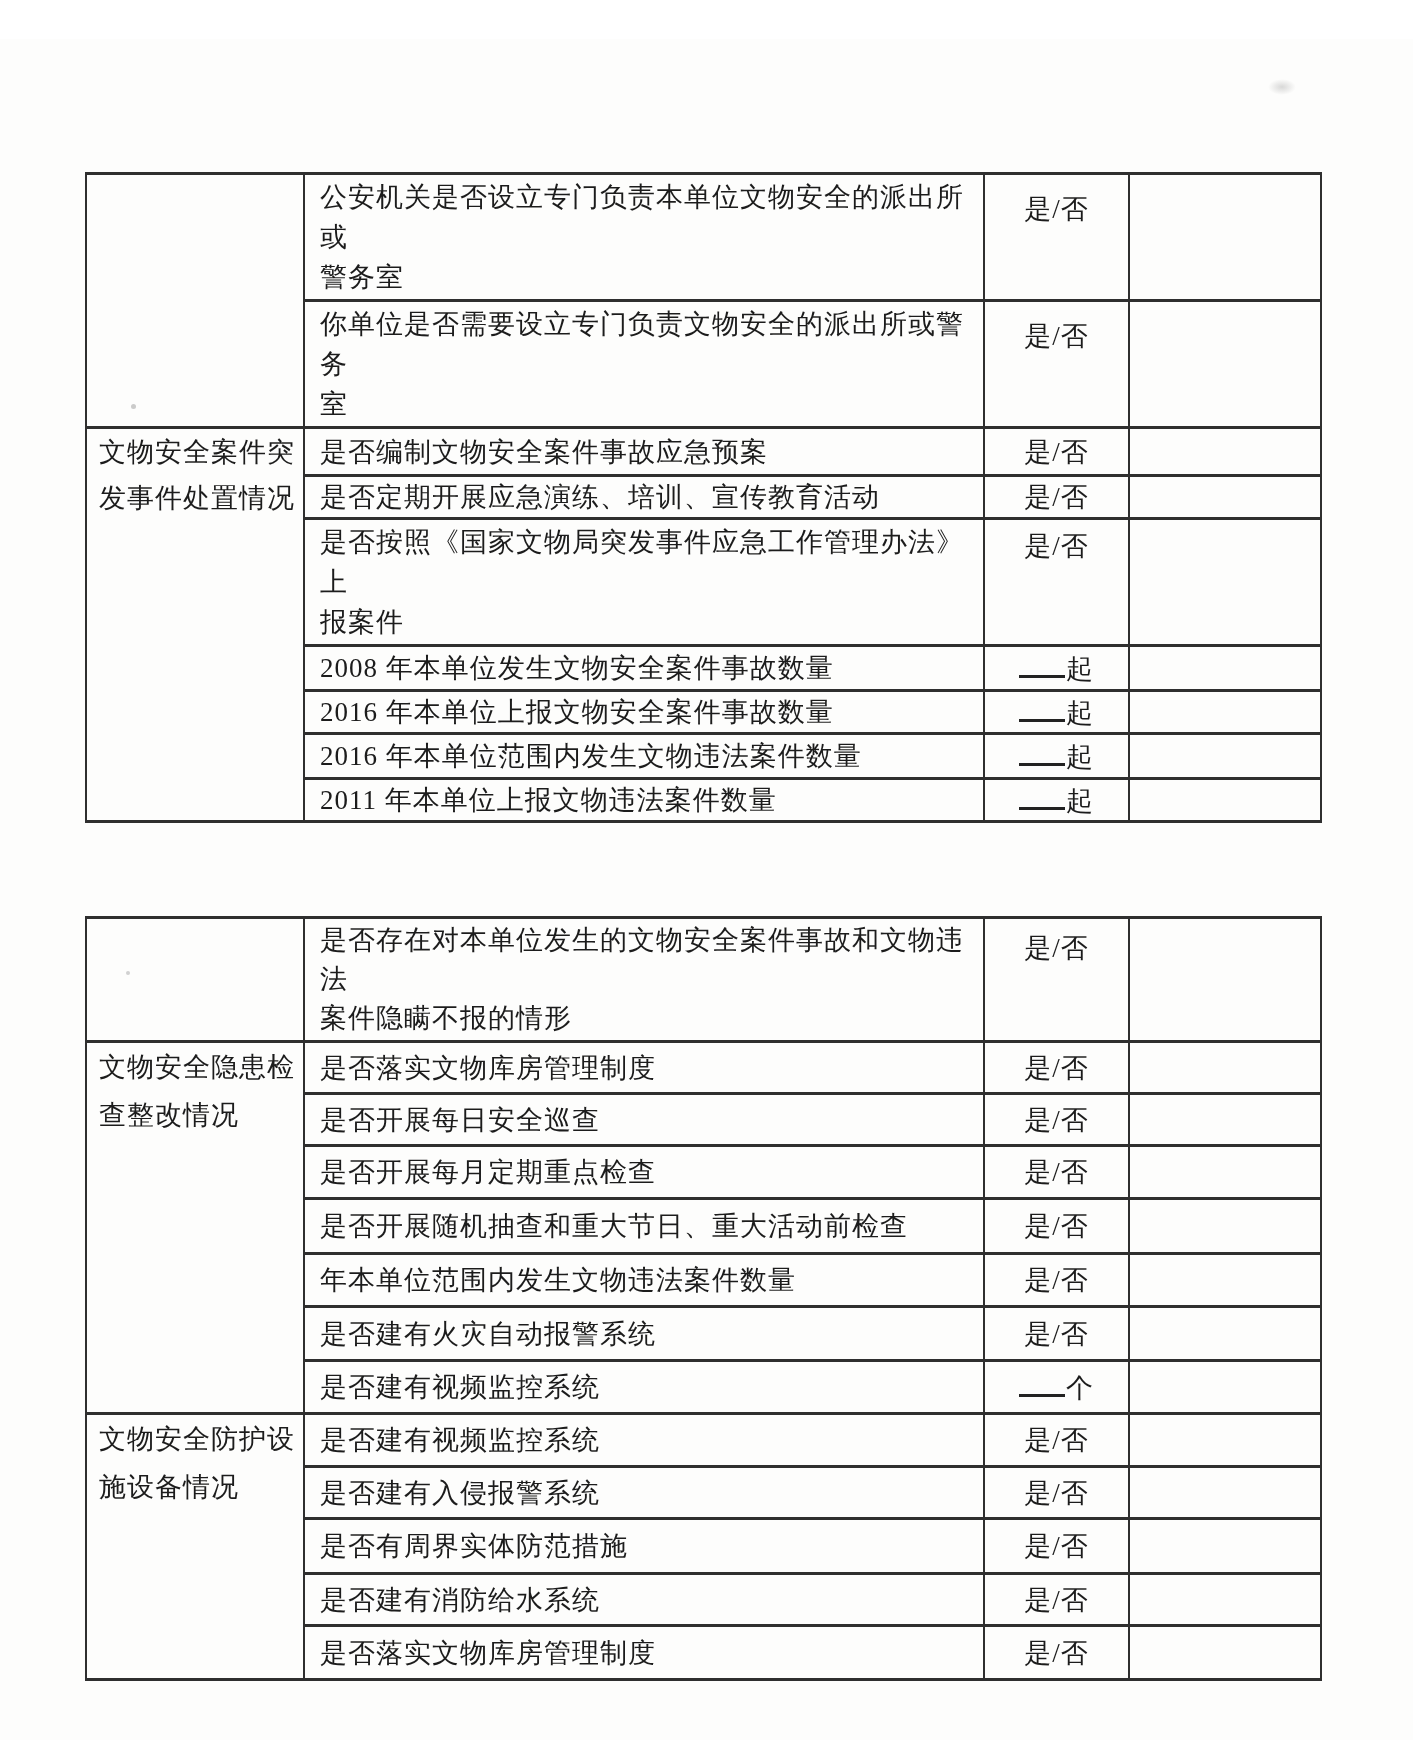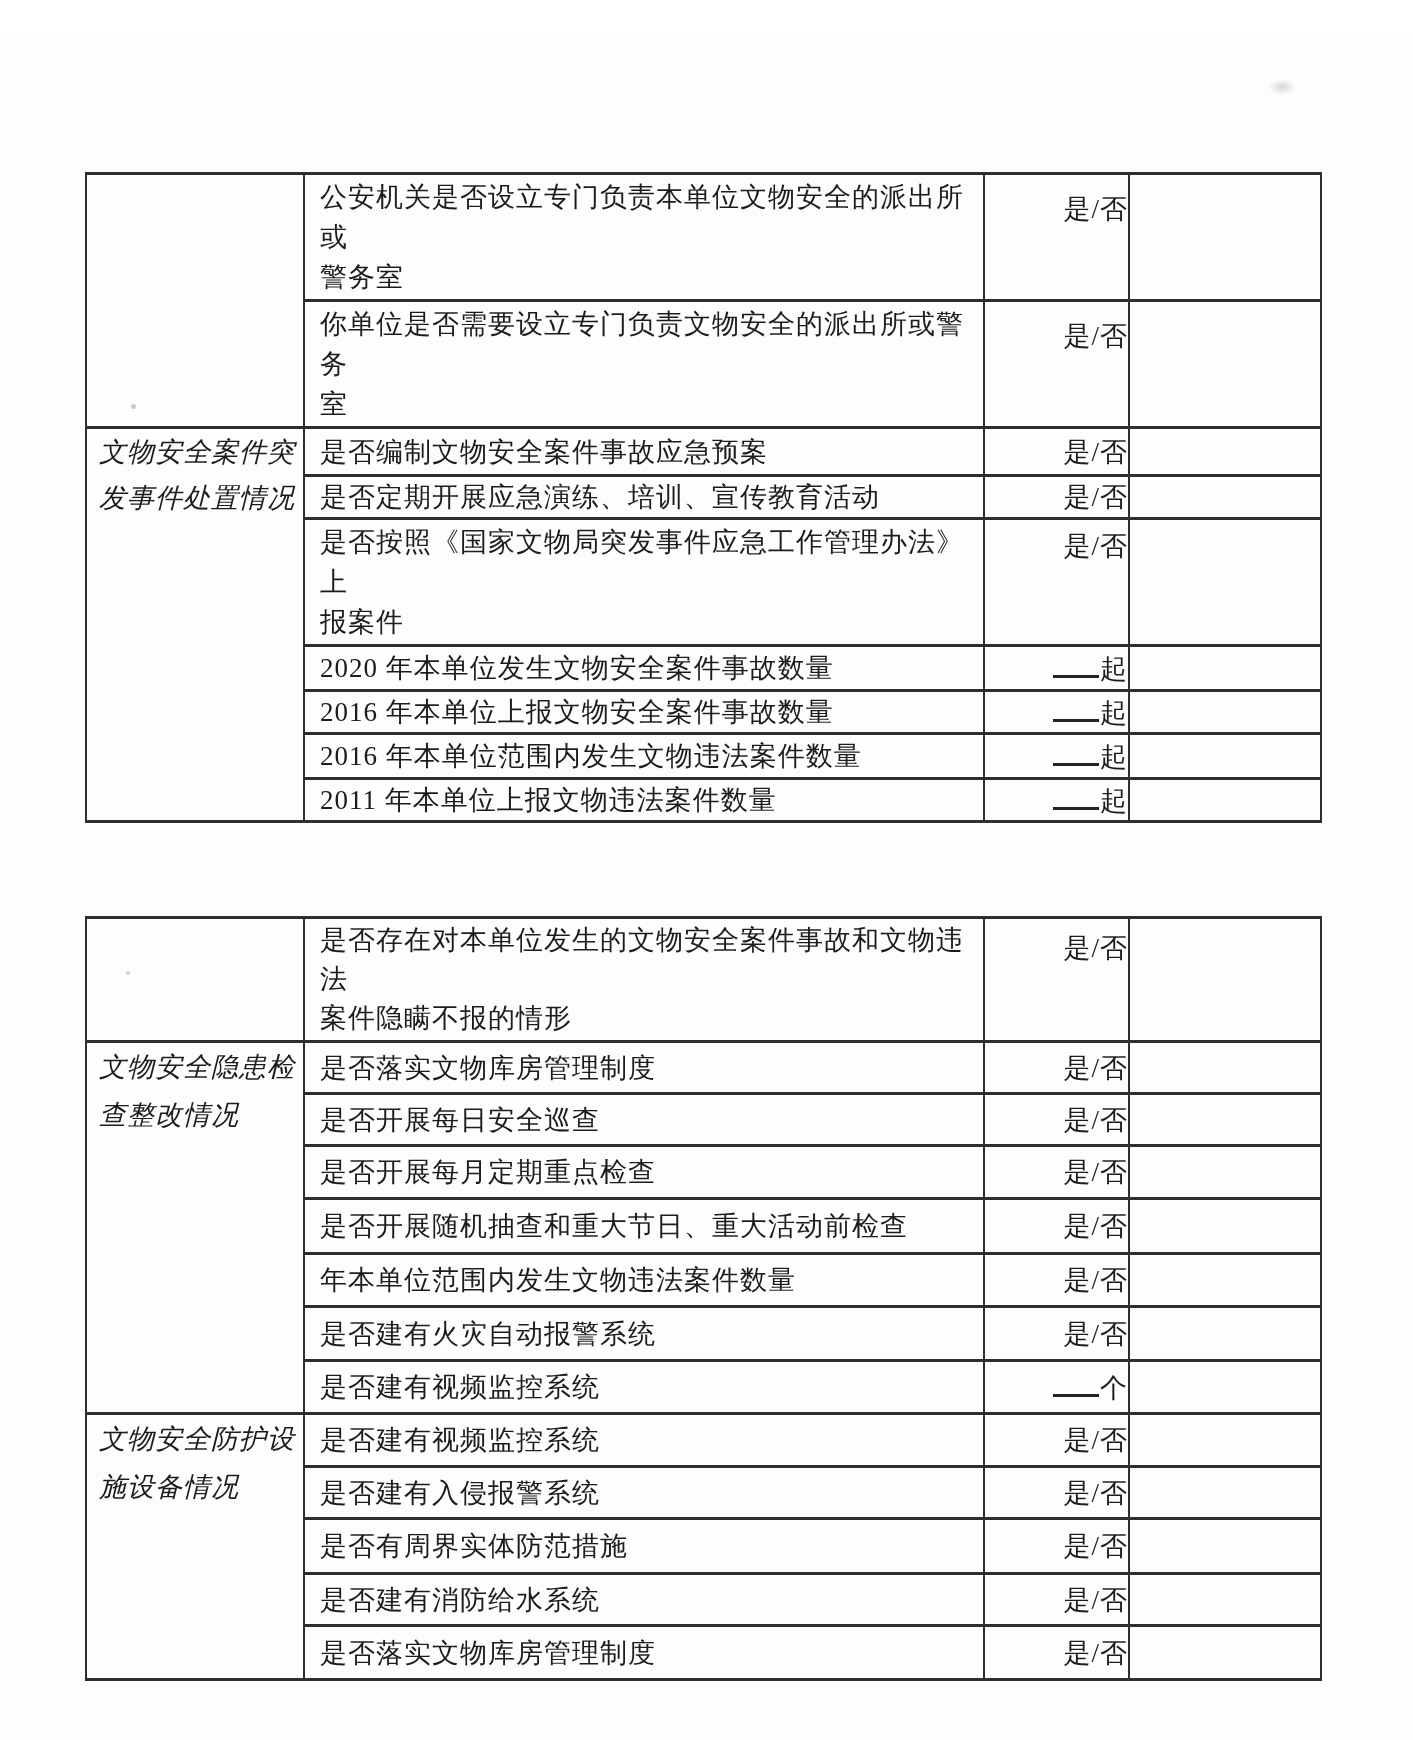--- a/index.html
+++ b/index.html
@@ -36,27 +36,26 @@
   td.q.two  { line-height:40px; }   
   td.q.two2 { line-height:39px; }   
 
   
   td.cat {
     font-size:27px; letter-spacing:1px;
     padding:0 4px 0 12px;
     vertical-align:top;
     white-space:pre-line;
     line-height:46px;
-    font-style:italic;
   }
   td.cat.lh52 { line-height:48px; }
 
   
   td.a {
-    font-size:27px; text-align:right; vertical-align:middle;
+    font-size:27px; text-align:center; vertical-align:middle;
     letter-spacing:1px;
   }
   td.a.top  { vertical-align:top; padding-top:16px; }
   td.a.top2 { vertical-align:top; padding-top:11px; }
   td.a.top3 { vertical-align:top; padding-top:8px;  }
 
   .blank {
     display:inline-block; width:46px; height:26px;
     border-bottom:3px solid #222;
     margin-right:1px;
@@ -110,21 +109,21 @@
         <td class="a">是/否</td>
         <td class="r"></td>
       </tr>
       <tr style="height:89px">
         <td class="q two">是否按照《国家文物局突发事件应急工作管理办法》上
 报案件</td>
         <td class="a top3">是/否</td>
         <td class="r"></td>
       </tr>
       <tr style="height:45px">
-        <td class="q">2020 年本单位发生文物安全案件事故数量</td>
+        <td class="q">2008 年本单位发生文物安全案件事故数量</td>
         <td class="a"><span class="blank"></span><span>起</span></td>
         <td class="r"></td>
       </tr>
       <tr style="height:43px">
         <td class="q">2016 年本单位上报文物安全案件事故数量</td>
         <td class="a"><span class="blank"></span><span>起</span></td>
         <td class="r"></td>
       </tr>
       <tr style="height:45px">
         <td class="q">2016 年本单位范围内发生文物违法案件数量</td>

